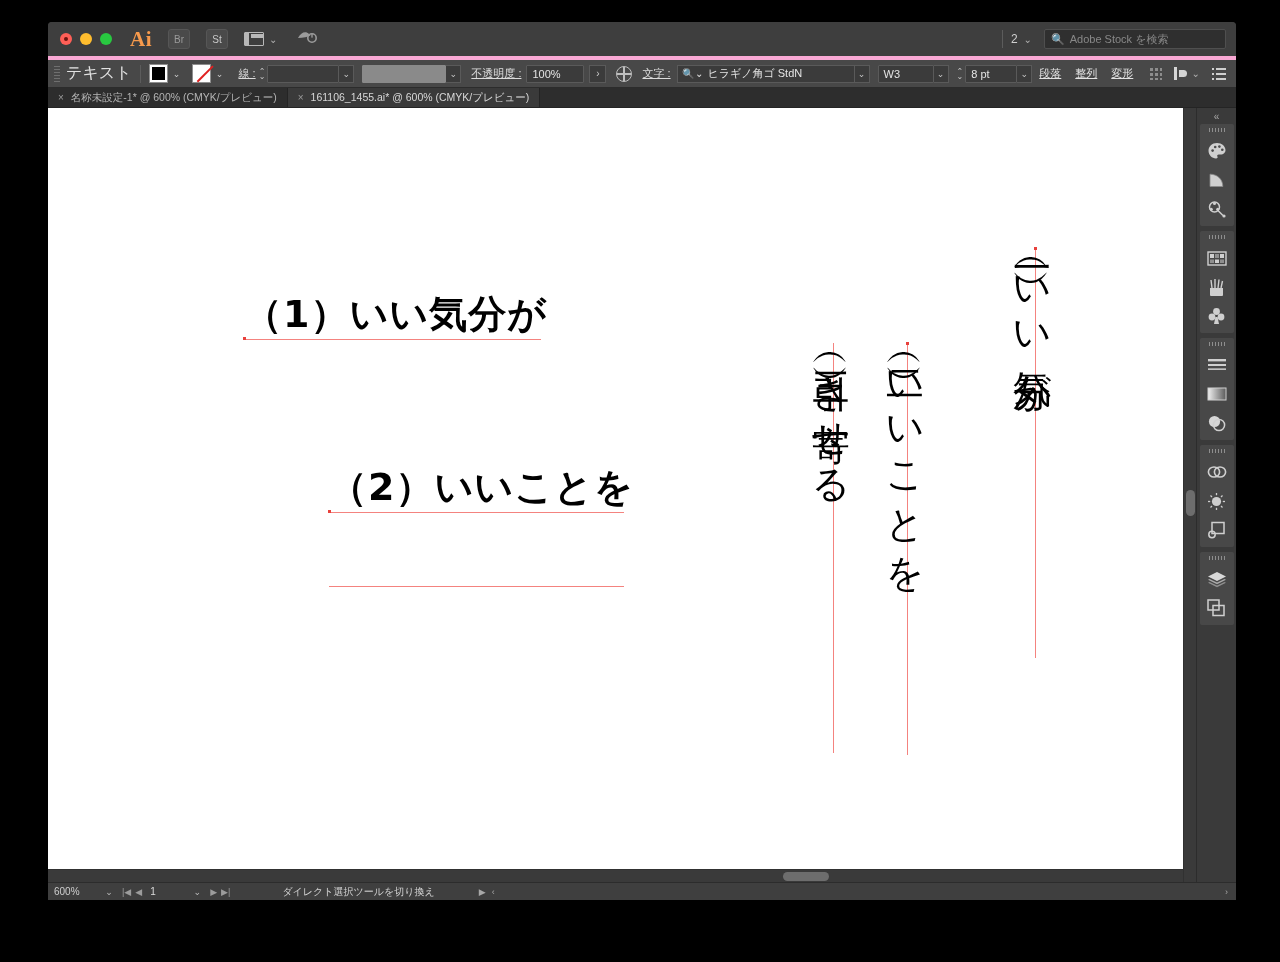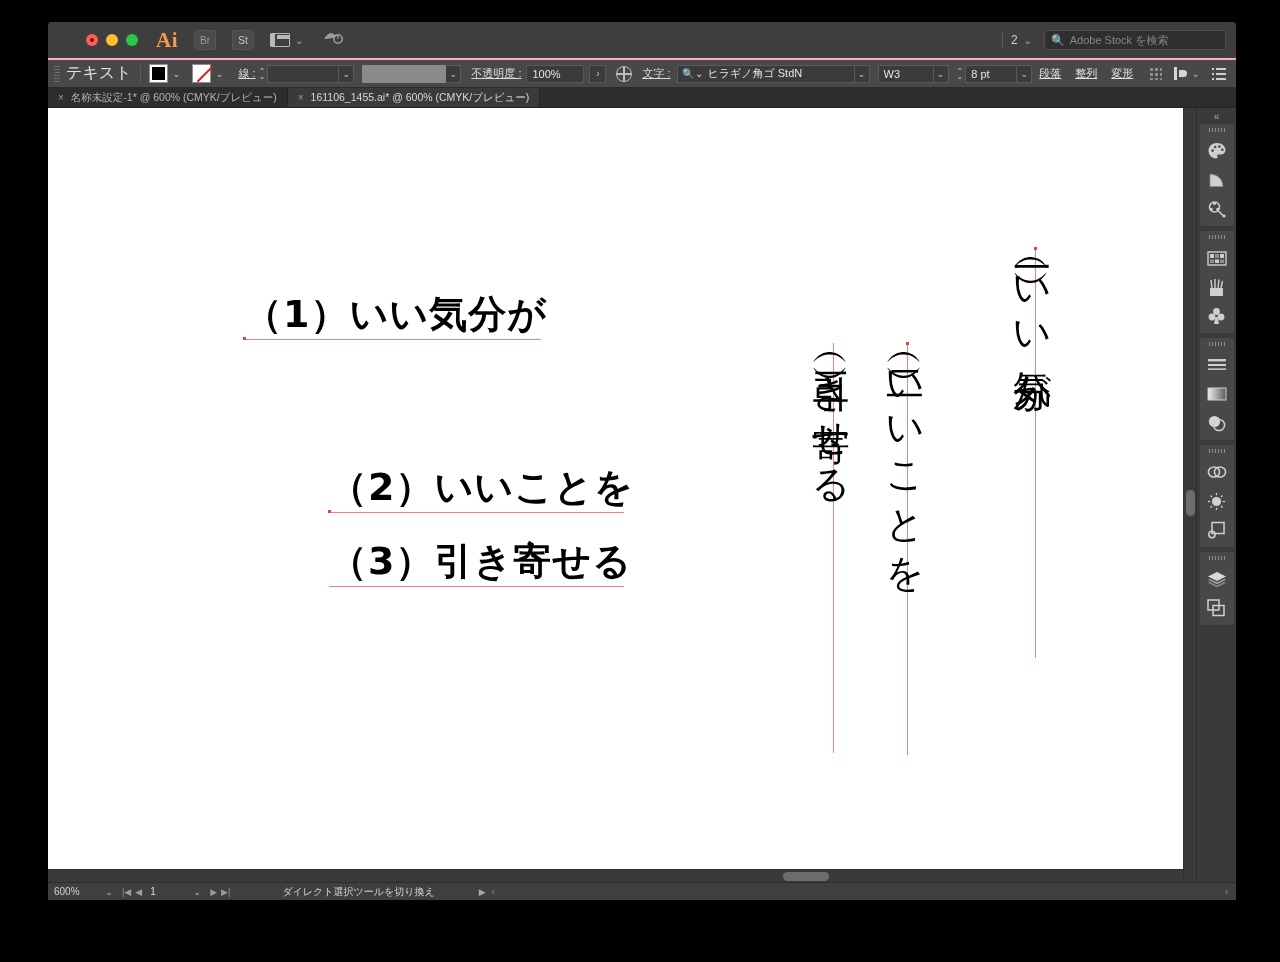--- a/index.html
+++ b/index.html
@@ -18,23 +18,22 @@
     display: flex; flex-direction: column;
     border-radius: 4px 4px 0 0;
     overflow: hidden;
   }
 
   
   .titlebar {
     height: 38px; flex: none;
     background: #3e3e3e;
     display: flex; align-items: center;
-    border-bottom: 2px solid #f9a8d4;
+    border-bottom: 4px solid #f9a8d4;
     position: relative;
-    padding-left: 26px;
   }
   .traffic { display: flex; gap: 8px; margin-left: 12px; }
   .dot { width: 12px; height: 12px; border-radius: 50%; position: relative; }
   .dot.red { background: #ff5f57; }
   .dot.yellow { background: #ffbd2e; }
   .dot.green { background: #28c840; }
   .dot.red::after {
     content: ""; position: absolute; left: 4px; top: 4px;
     width: 4px; height: 4px; border-radius: 50%; background: #6b1510;
   }
@@ -368,21 +367,20 @@
         <div class="artboard">
 
           <div class="txt" style="left:196px; top:181px; font-size:38px; letter-spacing:1px;">（1）いい気分が</div>
           <div class="baseline" style="left:196px; top:231px; width:297px;"></div>
           <div class="anchor" style="left:195px; top:229px;"></div>
 
           <div class="txt" style="left:281px; top:354px; font-size:38px; letter-spacing:1px;">（2）いいことを</div>
           <div class="baseline" style="left:281px; top:404px; width:295px;"></div>
           <div class="anchor" style="left:280px; top:402px;"></div>
 
-          <div class="txt" style="left:281px; top:428px; font-size:38px; letter-spacing:1px;">（3）引き寄せる</div>
           <div class="baseline" style="left:281px; top:478px; width:295px;"></div>
 
           <div class="vline" style="left:987px; top:140px; height:410px;"></div>
           <div class="anchor" style="left:986px; top:139px;"></div>
           <div class="vtxt" style="left:965px; top:138px; font-size:38px; letter-spacing:2px;">（一）いい気分が</div>
 
           <div class="vline" style="left:859px; top:235px; height:412px;"></div>
           <div class="anchor" style="left:858px; top:234px;"></div>
           <div class="vtxt" style="left:838px; top:233px; font-size:38px; letter-spacing:2px;">（二）いいことを</div>
 

